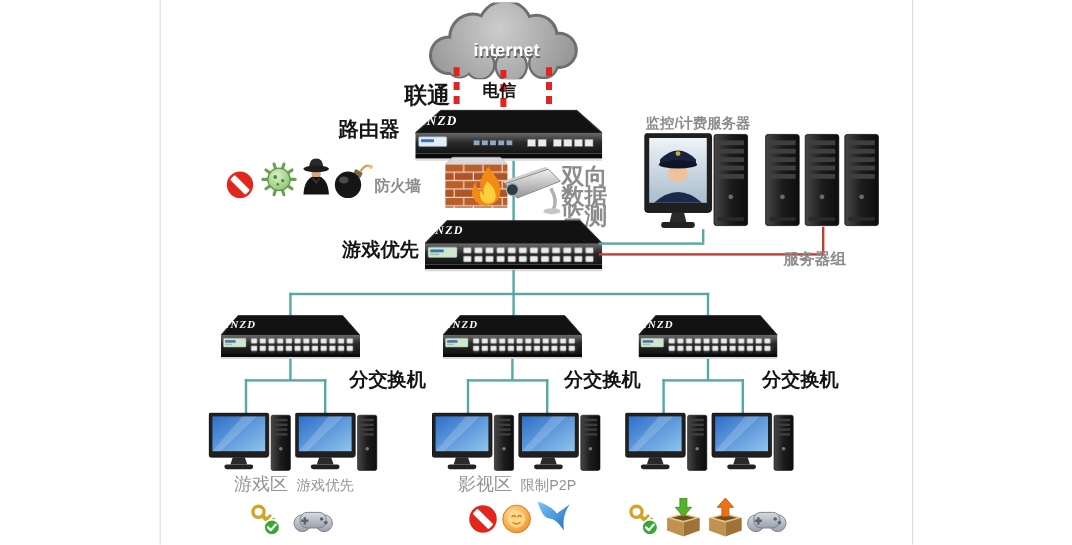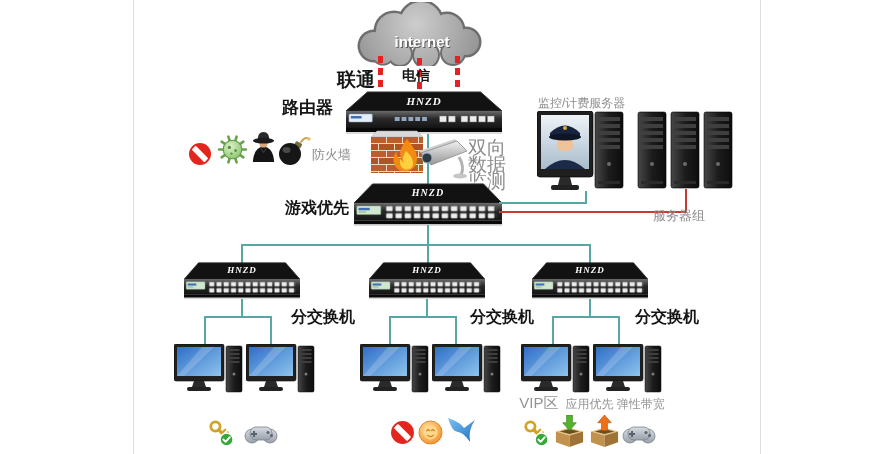--- a/index.html
+++ b/index.html
@@ -1,27 +1,27 @@
 <!DOCTYPE html>
 <html><head>
 <meta charset="utf-8">
 <style>
   html,body{margin:0;padding:0;background:#fff;}
   .canvas{position:relative;width:838px;height:454px;background:#fff;overflow:hidden;
           font-family:"Liberation Sans",sans-serif;}
   .abs{position:absolute;}
   .pageline{position:absolute;top:0;height:454px;width:1px;background:#dedede;}
   .lbl-black{position:absolute;color:#151515;font-weight:bold;white-space:nowrap;}
-  .lbl-gray{position:absolute;color:#8c8c8c;white-space:nowrap;}
+  .lbl-gray{position:absolute;color:#8c8c8c;white-space:nowrap;font-weight:bold;}
   .link{position:absolute;background:#55a8a4;}
   .link-red{position:absolute;background:#c93a32;}
   .dash-red{position:absolute;width:5px;
     background:repeating-linear-gradient(to bottom,#e32222 0 7px,rgba(0,0,0,0) 7px 12px);}
   .device{position:absolute;}
-  .brand{position:absolute;left:0;right:0;text-align:center;color:#fff;
+  .brand{position:absolute;left:0;right:0;color:#fff;
          font-family:"Liberation Serif",serif;font-style:italic;font-weight:bold;letter-spacing:1px;}
   .zone{position:absolute;text-align:center;color:#949494;white-space:nowrap;}
   .zone .zname{font-size:15px;}
   .zone .zpolicy{font-size:12px;margin-left:7px;}
   svg{display:block;}
 </style>
 </head>
 <body>
 
 <svg width="0" height="0" style="position:absolute" aria-hidden="true">
@@ -408,22 +408,25 @@
   <div class="link" style="left:552px;top:316px;width:68px;height:2px"></div>
   <div class="link" style="left:552px;top:316px;width:2px;height:32px"></div>
   <div class="link" style="left:618px;top:316px;width:2px;height:32px"></div>
   <svg class="abs" style="left:521px;top:344px" width="70" height="52">
       <use href="#sym-pc"></use>
     </svg>
   <svg class="abs" style="left:593px;top:344px" width="70" height="52">
       <use href="#sym-pc"></use>
     </svg>
 
-  <div class="zone" style="left:502px;top:394px;width:180px">
-    <span class="zname">VIP区</span><span class="zpolicy">应用优先 弹性带宽</span>
+  <div class="zone" style="left:165px;top:394px;width:160px">
+    <span class="zname">游戏区</span><span class="zpolicy">游戏优先</span>
+  </div>
+  <div class="zone" style="left:351px;top:394px;width:160px">
+    <span class="zname">影视区</span><span class="zpolicy">限制P2P</span>
   </div>
 
   <svg class="abs" style="left:208px;top:419px" width="26" height="28" viewBox="0 0 28 30">
       <use href="#sym-key"></use>
     </svg>
   <svg class="abs" style="left:244px;top:423px" width="34" height="22">
       <use href="#sym-gamepad"></use>
     </svg>
 
   <svg class="abs" style="left:390px;top:420px" width="25" height="25" viewBox="0 0 24 24">

